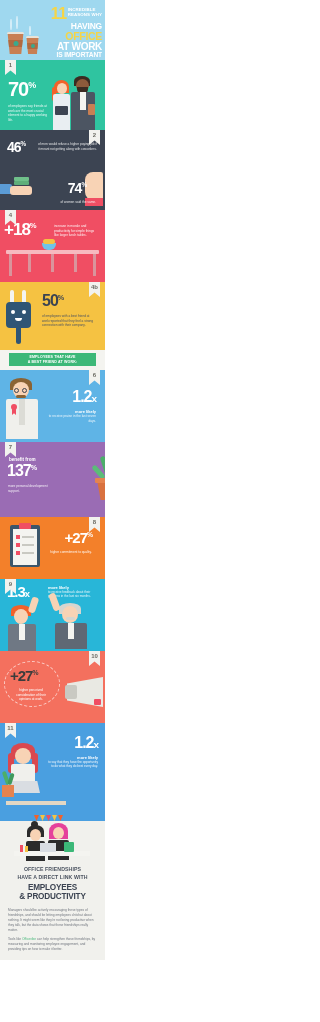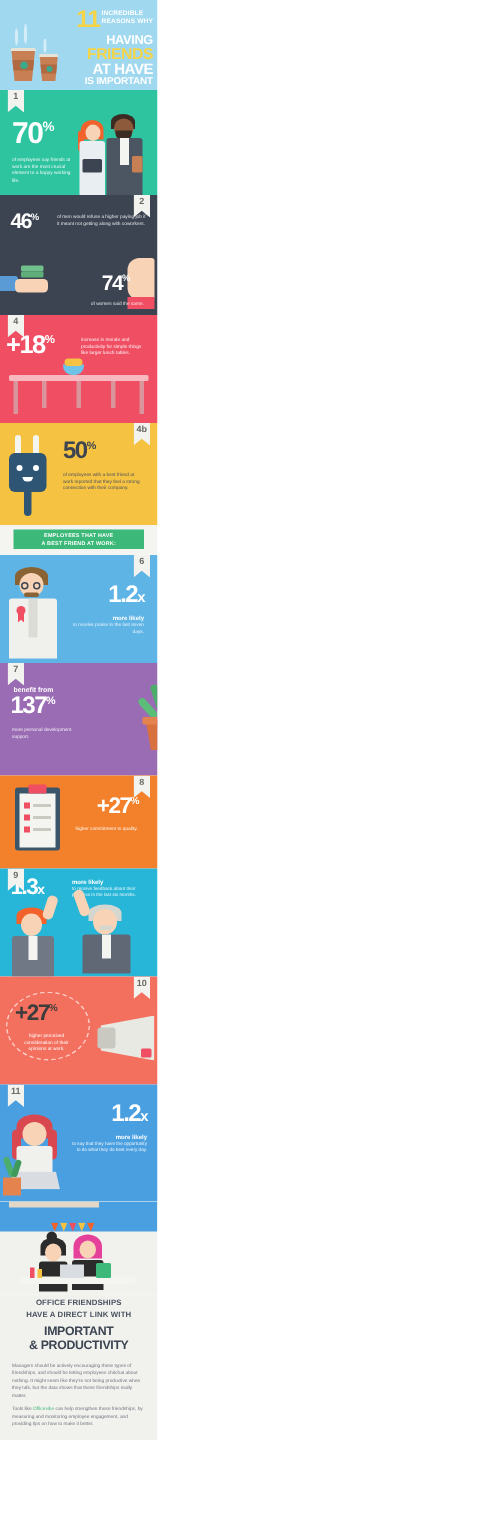--- a/index.html
+++ b/index.html
@@ -207,22 +207,22 @@
       <div class="body" style="height:16px; width:13px;">
         <div class="sleeve" style="top:5px; height:5.5px;"></div>
         <div class="logo" style="top:5.8px; width:4px; height:4px;"></div>
       </div>
     </div>
     <div class="hdr-text">
       <div>
         <span class="h-num">11</span><span class="h-sm1"><span>INCREDIBLE</span><br><span>REASONS WHY</span></span>
       </div>
       <div class="h-l2">HAVING</div>
-      <div class="h-l3">FRIENDS</div>
-      <div class="h-l4">AT HAVE</div>
+      <div class="h-l3">OFFICE</div>
+      <div class="h-l4">AT WORK</div>
       <div class="h-l5">IS IMPORTANT</div>
     </div>
   </div>
 
   <div class="sec s1">
     <div class="badge left">1</div>
     <div class="big"><span>70</span><span class="pct">%</span></div>
     <div class="desc">of employees say friends at work are the most crucial element to a happy working life.</div>
 
     <div class="fig" style="left:52px; top:20px;">
@@ -461,21 +461,21 @@
       <div class="rect" style="left:11px; top:-5px; width:3px; height:6px; background:#f5c242;"></div>
     </div>
   </div>
 
   <div class="concl">
     <div class="c-h1">
       <span>OFFICE FRIENDSHIPS</span><br>
       <span>HAVE A DIRECT LINK WITH</span>
     </div>
     <div class="c-h2">
-      <span>IMPORTANT</span><br>
+      <span>EMPLOYEES</span><br>
       <span>&amp; PRODUCTIVITY</span>
     </div>
     <div class="c-p">Managers should be actively encouraging these types of friendships, and should be letting employees chitchat about nothing. It might seem like they're not being productive when they talk, but the data shows that these friendships really matter.</div>
     <div class="c-p2"><span>Tools like </span><span class="lnk">Officevibe</span><span> can help strengthen those friendships, by measuring and monitoring employee engagement, and providing tips on how to make it better.</span></div>
 
   </div>
 
 </div>
 
 </body></html>

